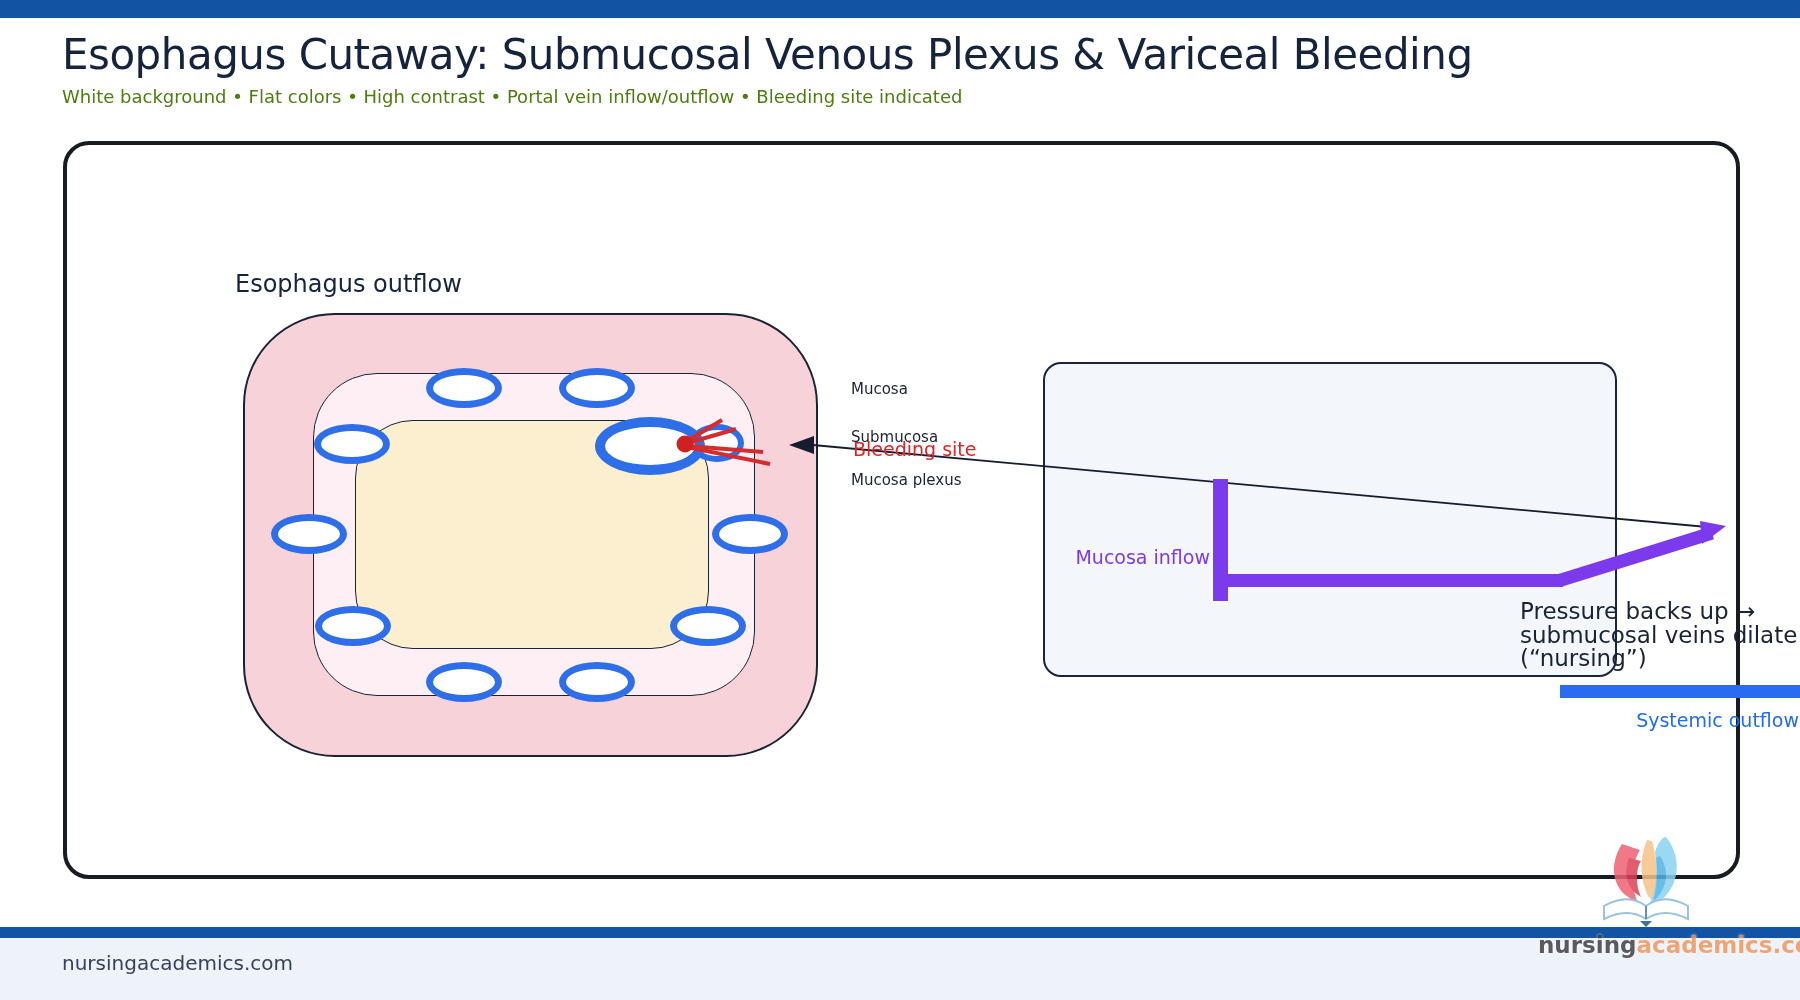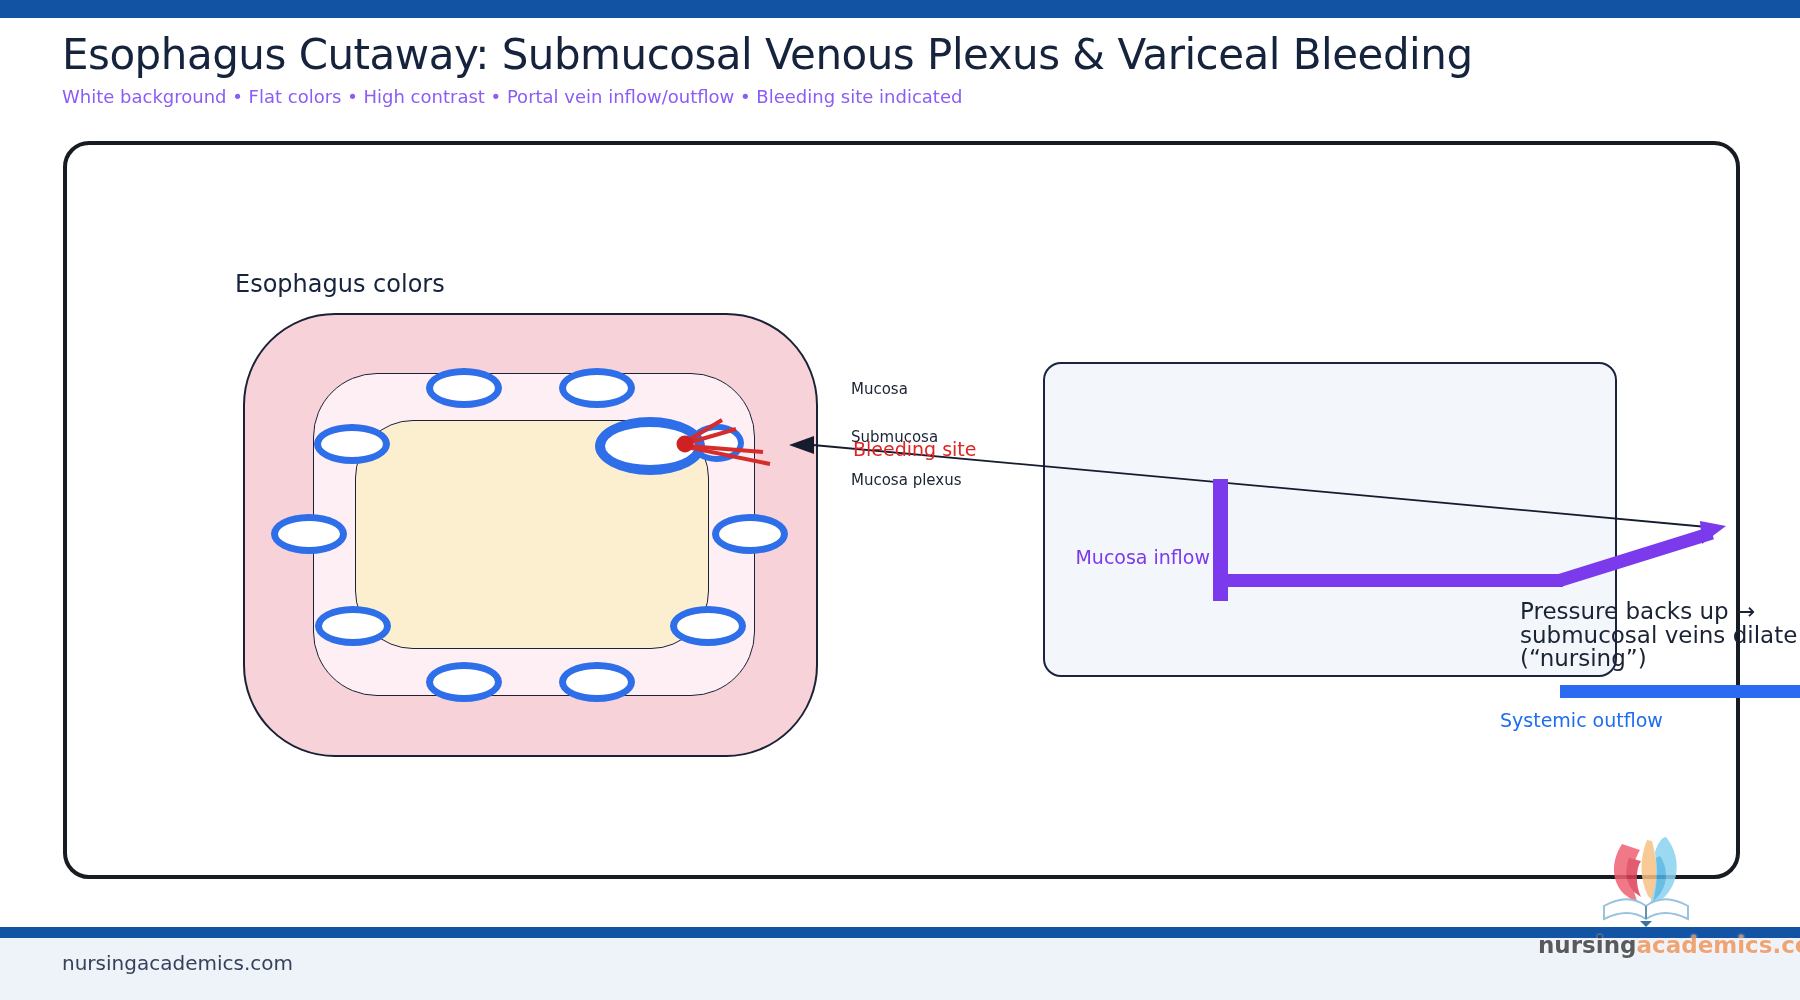--- a/index.html
+++ b/index.html
@@ -4,40 +4,40 @@
 <style>
   html,body{margin:0;padding:0;background:#fff;}
   #canvas{
     position:relative;width:1800px;height:1000px;overflow:hidden;
     background:#ffffff;font-family:"DejaVu Sans","Liberation Sans",sans-serif;
   }
   .abs{position:absolute;}
   
   .topbar{left:0;top:0;width:1800px;height:18px;background:#1253a4;}
   .page-title{left:62px;top:30px;font-size:42px;font-weight:400;color:#16233d;letter-spacing:-0.5px;white-space:nowrap;}
-  .page-subtitle{left:62px;top:86px;font-size:18px;font-weight:400;color:#8b5cf6;white-space:nowrap;}
+  .page-subtitle{left:62px;top:86px;font-size:18px;font-weight:400;color:#4d7c0f;white-space:nowrap;}
   
   .frame{left:63px;top:141px;width:1677px;height:738px;background:#ffffff;border:4px solid #171b22;border-radius:26px;box-sizing:border-box;}
   
   .eso-label{left:235px;top:270px;font-size:24px;color:#16233d;white-space:nowrap;}
   .eso-outer{left:243px;top:313px;width:575px;height:444px;background:#f8d2d9;border:2.5px solid #1a2236;border-radius:92px;box-sizing:border-box;}
   .eso-middle{left:313px;top:373px;width:442px;height:323px;background:#fdeff3;border:1.5px solid #1a2236;border-radius:64px;box-sizing:border-box;}
   .eso-lumen{left:355px;top:420px;width:354px;height:229px;background:#fbefcf;border:1.5px solid #1a2236;border-radius:58px;box-sizing:border-box;}
   .vein{position:absolute;width:76px;height:40px;background:#ffffff;border:7px solid #2e6ee9;border-radius:50%;box-sizing:border-box;}
   .vein-small{position:absolute;width:54px;height:38px;background:#ffffff;border:6px solid #2e6ee9;border-radius:50%;box-sizing:border-box;}
   .vein-varix{position:absolute;left:595px;top:417px;width:110px;height:58px;background:#ffffff;border:10px solid #2e6ee9;border-radius:50%;box-sizing:border-box;}
   
   .lyr{position:absolute;font-size:15px;color:#1a2333;white-space:nowrap;}
   .bleed-label{position:absolute;font-size:19px;color:#e02424;white-space:nowrap;}
   
   .portal-box{left:1043px;top:362px;width:574px;height:315px;background:#f3f6fb;border:2.5px solid #1a2340;border-radius:18px;box-sizing:border-box;}
   .portal-title{left:1063px;top:383px;font-size:27px;color:#17243f;white-space:nowrap;}
   .inflow-label{left:1020px;top:546px;width:190px;text-align:right;font-size:19px;color:#7c3aed;white-space:nowrap;}
   .pressure-note{left:1520px;top:600px;font-size:23px;line-height:23.5px;color:#1a2333;white-space:nowrap;}
-  .outflow-label{left:1500px;top:709px;width:299px;font-size:19px;color:#1e6cf2;white-space:nowrap;}
+  .outflow-label{left:1500px;top:709px;width:299px;text-align:right;font-size:19px;color:#1e6cf2;white-space:nowrap;}
   
   .divider{left:0;top:927px;width:1800px;height:11px;background:#1253a4;}
   .footer-bg{left:0;top:938px;width:1800px;height:62px;background:#eef2f9;}
   .footer-site{left:62px;top:951px;font-size:20px;color:#37425a;white-space:nowrap;}
   
   .logo{left:1538px;top:834px;width:210px;height:128px;opacity:0.85;text-align:center;}
   .logo-text{position:absolute;left:0;top:98px;width:210px;font-size:23px;font-weight:bold;white-space:nowrap;text-shadow:0 0 3px #ffffff;}
   .lt-gray{color:#404040;}
   .lt-orange{color:#f0975c;}
   svg{display:block;}
@@ -48,21 +48,21 @@
 
 <div id="canvas">
 
   <div class="abs topbar"></div>
 
   <div class="abs page-title">Esophagus Cutaway: Submucosal Venous Plexus &amp; Variceal Bleeding</div>
   <div class="abs page-subtitle">White background • Flat colors • High contrast • Portal vein inflow/outflow • Bleeding site indicated</div>
 
   <div class="abs frame"></div>
 
-  <div class="abs eso-label">Esophagus colors</div>
+  <div class="abs eso-label">Esophagus outflow</div>
 
   <div class="abs eso-outer"></div>
   <div class="abs eso-middle"></div>
   <div class="abs eso-lumen"></div>
 
   <div class="vein" style="left:426px;top:368px;"></div>
   <div class="vein" style="left:559px;top:368px;"></div>
   <div class="vein" style="left:314px;top:424px;"></div>
   <div class="vein" style="left:271px;top:514px;"></div>
   <div class="vein" style="left:315px;top:606px;"></div>

